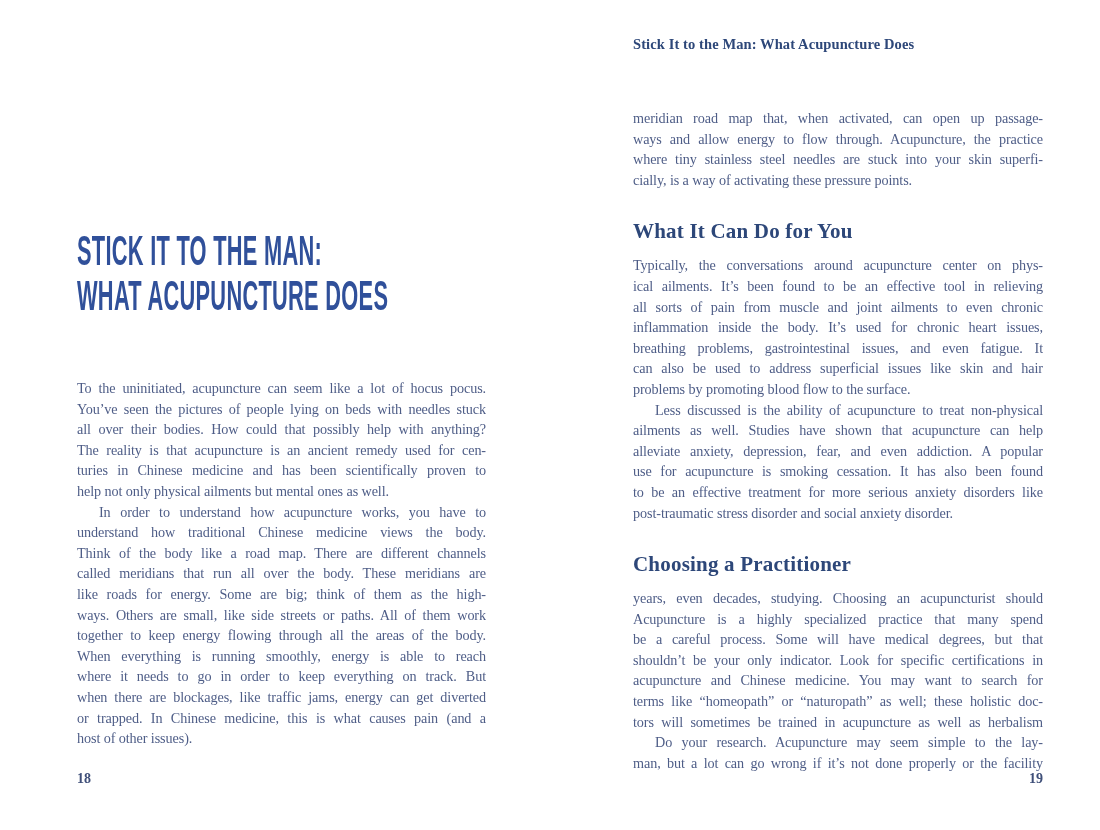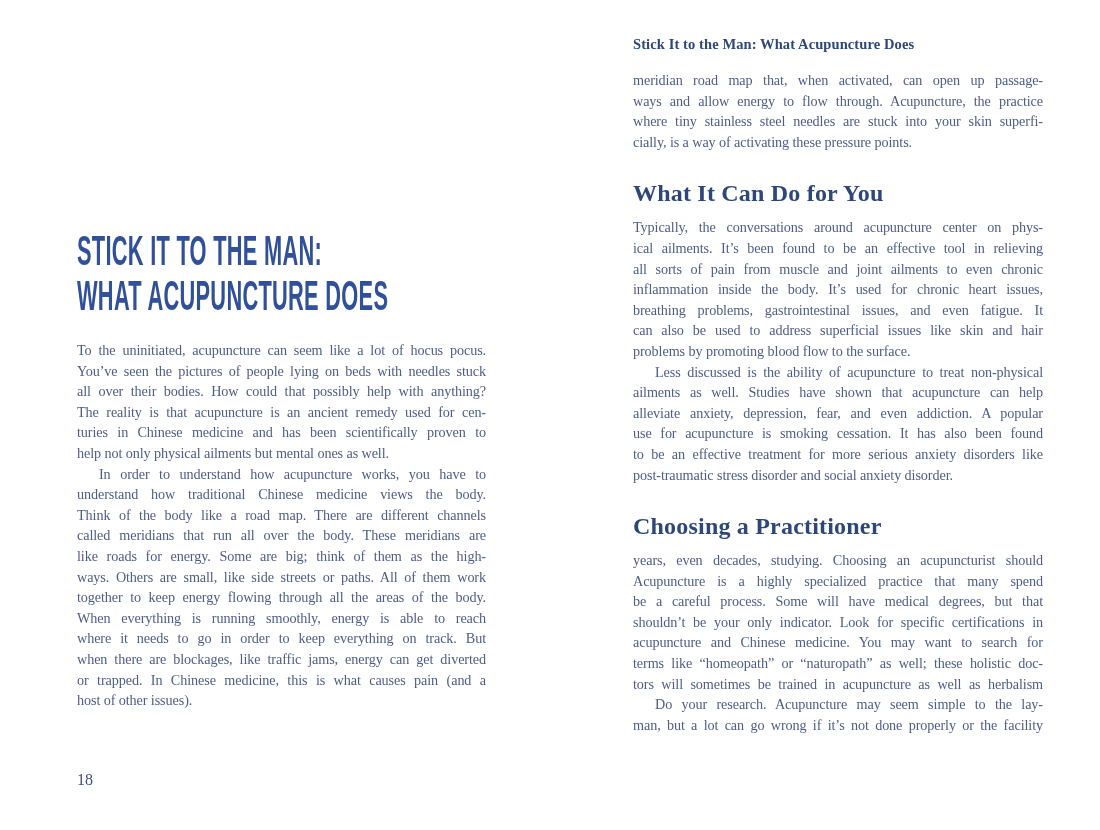--- a/index.html
+++ b/index.html
@@ -20,40 +20,40 @@
   
   .title{position:absolute;left:77px;top:228px;white-space:nowrap;
          font-family:"Liberation Sans","DejaVu Sans",sans-serif;
          font-weight:700;font-size:42px;line-height:45px;
          color:var(--title-blue);letter-spacing:0.5px;
          transform:scaleX(0.52);transform-origin:0 0;}
   .title .tline{display:block;height:45px;}
 
   
   .body{position:absolute;font-size:14.2px;line-height:20.6px;
-        color:var(--body-blue);letter-spacing:-0.1px;}
+        color:var(--body-blue);letter-spacing:-0.1px;margin-top:38px;}
   .body.left-col{left:77px;top:340px;width:409px;}
   .body.right-col{left:83px;top:70px;width:410px;}
 
   .para{margin:0;}
   .bline{height:20.6px;overflow:hidden;text-align:justify;}
   .bline::after{content:"";display:inline-block;width:100%;height:0;}
   .bline.last{text-align:left;}
   .bline.last::after{content:none;}
   .para.indent .bline:first-child{text-indent:22px;}
 
-  .heading{font-weight:700;font-size:24px;line-height:28px;
+  .heading{font-weight:700;font-size:21px;line-height:28px;
            color:var(--heading-navy);margin-top:27px;margin-bottom:10px;
            letter-spacing:0.2px;}
 
   .running-header{position:absolute;left:83px;top:36px;width:410px;
                   font-weight:700;font-size:14.5px;
                   color:var(--heading-navy);letter-spacing:0.1px;}
 
-  .pagenum{position:absolute;top:771px;font-size:16px;font-weight:400;
+  .pagenum{position:absolute;top:771px;font-size:14px;font-weight:700;
            color:var(--num-blue);}
   .pagenum.num-left{left:77px;}
   .pagenum.num-right{left:83px;width:410px;text-align:right;}
 </style>
 </head>
 <body>
 
 <div class="spread">
 
   <div class="page left">
@@ -123,15 +123,16 @@
           <div class="bline">shouldn’t be your only indicator. Look for specific certifications in</div>
           <div class="bline">acupuncture and Chinese medicine. You may want to search for</div>
           <div class="bline">terms like “homeopath” or “naturopath” as well; these holistic doc-</div>
           <div class="bline">tors will sometimes be trained in acupuncture as well as herbalism</div>
         </div>
         <div class="para indent">
           <div class="bline">Do your research. Acupuncture may seem simple to the lay-</div>
           <div class="bline">man, but a lot can go wrong if it’s not done properly or the facility</div>
         </div>
       </div>
+    <div class="pagenum num-right">19</div>
   </div>
 
 </div>
 
 </body></html>

